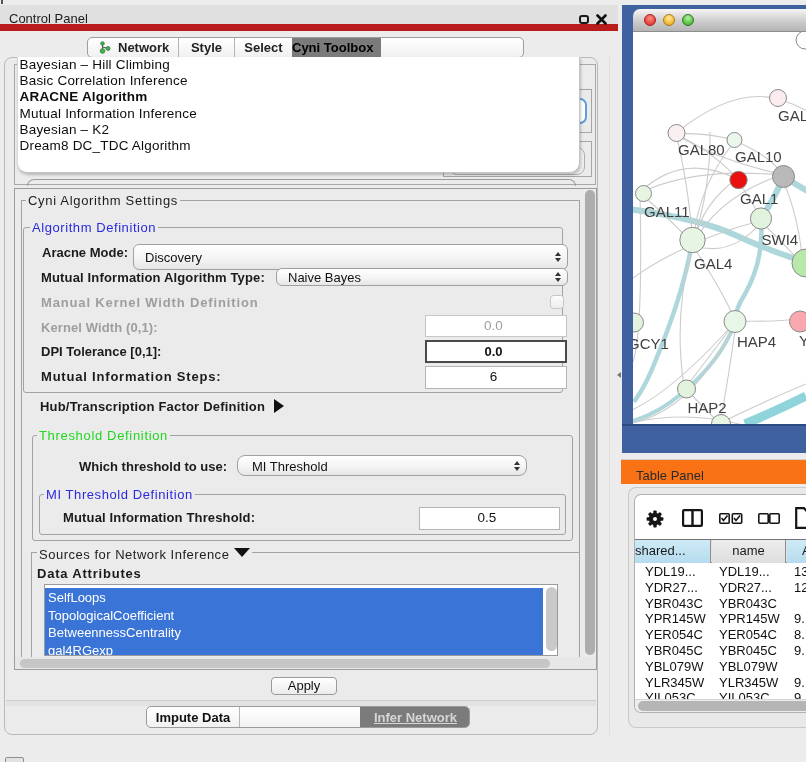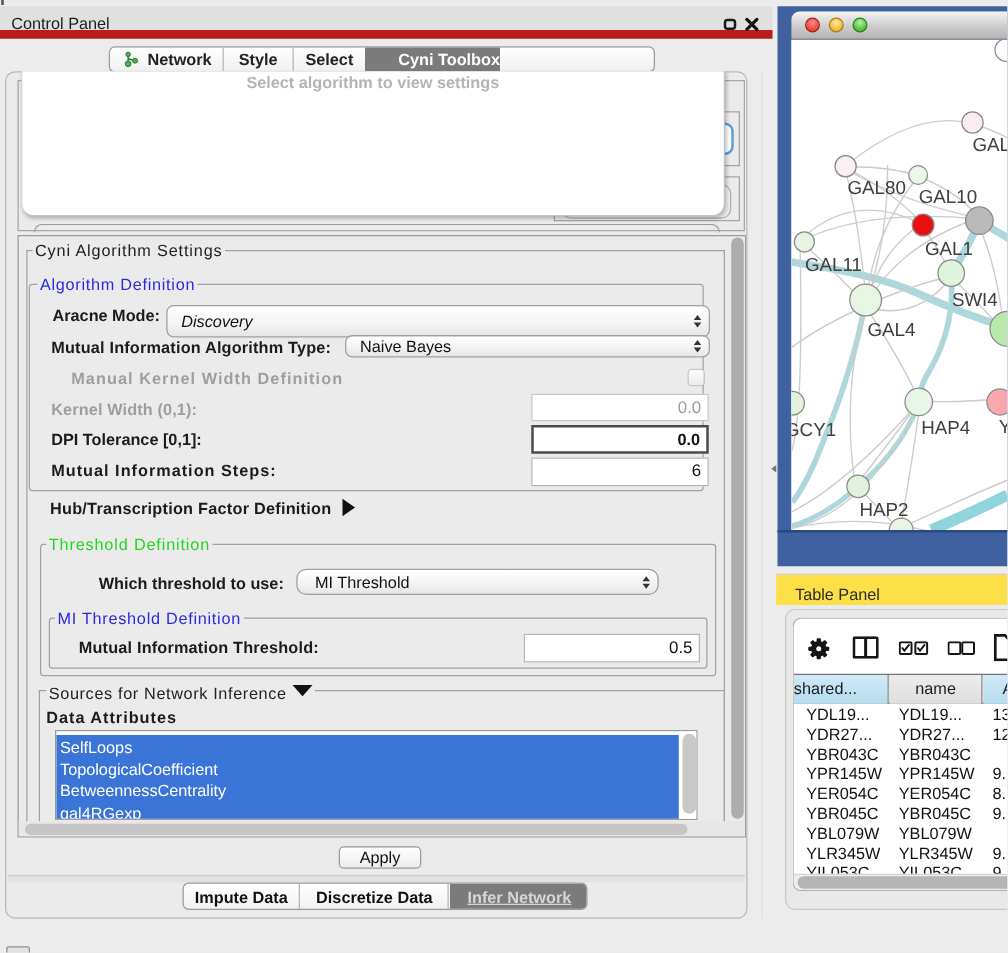--- a/index.html
+++ b/index.html
@@ -12,21 +12,21 @@
   .grp { position:absolute; border:1px solid #a2a2a2; border-radius:3px; }
   .gt { position:absolute; top:-7px; font-size:13px; background:#ebebeb; padding:0 2px; white-space:nowrap; line-height:14px; }
   .combo { position:absolute; border:1px solid #a0a0a0; border-radius:6px;
            background:linear-gradient(#ffffff,#f4f4f4 55%,#e6e6e6); }
   .combo .ct { position:absolute; left:11px; top:50%; transform:translateY(-50%); font-size:13px; color:#111; white-space:nowrap; }
   .car { position:absolute; right:6.5px; top:50%; width:6px; height:14px; transform:translateY(-50%); }
   .car:before, .car:after { content:""; position:absolute; left:0; border-left:3px solid transparent; border-right:3px solid transparent; }
   .car:before { top:2px; border-bottom:4px solid #333; }
   .car:after { bottom:2px; border-top:4px solid #333; }
   .fld { position:absolute; background:#fff; border:1px solid #b5b5b5; font-size:13.5px; color:#111;
-         text-align:right; padding-right:5px; line-height:20px; }
+         text-align:center; padding-right:5px; line-height:20px; }
 </style>
 </head>
 <body>
 
 <div class="abs" style="left:1px;top:0;width:2px;height:4px;background:#555;"></div>
 
 <div class="abs" style="left:0;top:5px;width:618px;height:26px;background:#e0e0e0;border-bottom:7px solid #b91c1c;">
   <div class="abs" style="left:9px;top:6px;font-size:13px;color:#1c1c1c;">Control Panel</div>
   <div class="abs" style="left:578.5px;top:10px;width:10px;height:9px;border:2px solid #1a1a1a;border-radius:3px;"></div>
   <svg class="abs" style="left:596px;top:9px;" width="11" height="11" viewBox="0 0 11 11">
@@ -48,30 +48,30 @@
 <div class="abs" style="left:14px;top:188px;width:583px;height:482px;border:1px solid #9c9c9c;background:#ebebeb;"></div>
 
 <div class="grp" style="left:21px;top:200px;width:559px;height:457px;border-radius:0;border-bottom:none;">
   <div class="gt" style="left:4px;color:#1d1d1d;letter-spacing:0.68px;">Cyni Algorithm Settings</div>
 </div>
 
 <div class="grp" style="left:23px;top:227px;width:540px;height:166px;text-align:center;">
   <div class="gt" style="left:6px;color:#2a2ae0;letter-spacing:0.57px;">Algorithm Definition</div>
 </div>
 <div class="lbl abs" style="left:42px;top:245px;">Aracne Mode:</div>
-<div class="combo" style="left:133px;top:243.5px;width:435px;height:26px;font-style:italic;">
+<div class="combo" style="left:133px;top:243.5px;width:435px;height:26px;">
   <span class="ct">Discovery</span>
     <span class="car"></span>
 </div>
 <div class="lbl abs" style="left:41px;top:270px;letter-spacing:0.15px;">Mutual Information Algorithm Type:</div>
 <div class="combo" style="left:276px;top:267.5px;width:292px;height:18.5px;">
   <span class="ct">Naive Bayes</span>
     <span class="car"></span>
 </div>
-<div class="lbl dis abs" style="left:41px;top:295px;letter-spacing:0.85px;margin-left:16px;">Manual Kernel Width Definition</div>
+<div class="lbl dis abs" style="left:41px;top:295px;letter-spacing:0.85px;">Manual Kernel Width Definition</div>
 <div class="abs" style="left:550px;top:295px;width:14px;height:14px;border:1px solid #c6c6c6;border-radius:3.5px;background:linear-gradient(#fdfdfd,#ececec);"></div>
 <div class="lbl dis abs" style="left:41px;top:320px;letter-spacing:0.1px;">Kernel Width (0,1):</div>
 <div class="fld" style="left:425px;top:315px;width:142px;height:22px;border-color:#c6c6c6;color:#9e9e9e;">0.0</div>
 <div class="lbl abs" style="left:41px;top:344px;">DPI Tolerance [0,1]:</div>
 <div class="fld" style="left:425px;top:340px;width:142px;height:23px;border:2px solid #4a4a4a;line-height:19px;font-weight:bold;font-size:13px;">0.0</div>
 <div class="lbl abs" style="left:41px;top:369px;letter-spacing:0.8px;">Mutual Information Steps:</div>
 <div class="fld" style="left:425px;top:366px;width:142px;height:23px;">6</div>
 
 <div class="lbl abs" style="left:40px;top:399px;letter-spacing:0.2px;">Hub/Transcription Factor Definition</div>
 <div class="abs" style="left:274px;top:399px;width:0;height:0;border-top:7px solid transparent;border-bottom:7px solid transparent;border-left:10px solid #111;"></div>
@@ -107,43 +107,49 @@
 <div class="abs" style="left:20px;top:658.5px;width:530px;height:9px;background:#c6c6c6;border-radius:4.5px;"></div>
 
 <div class="abs" style="left:585px;top:190px;width:10px;height:465px;background:#adadad;border-radius:5px;"></div>
 
 <div class="abs" style="left:6px;top:700px;width:590px;height:6px;background:#e2e2e2;border-top:1px solid #cdcdcd;"></div>
 
 <div class="abs" style="left:271px;top:677px;width:66px;height:18px;border:1px solid #9a9a9a;border-radius:4px;background:linear-gradient(#ffffff,#ececec);text-align:center;font-size:13px;color:#111;line-height:16px;">Apply</div>
 
 <div class="abs" style="left:146px;top:706px;width:324px;height:22px;border:1px solid #9b9b9b;border-radius:5px;background:linear-gradient(#ffffff,#f1f1f1);overflow:hidden;font-size:13px;font-weight:bold;">
   <div class="abs" style="left:0;top:0;width:93px;height:22px;text-align:center;line-height:21px;border-right:1px solid #b5b5b5;color:#111;">Impute Data</div>
-  <div class="abs" style="left:94px;top:0;width:118px;height:22px;text-align:center;line-height:21px;border-right:1px solid #b5b5b5;color:#111;">Discretize Data</div>
   <div class="abs" style="left:213px;top:0;width:111px;height:22px;text-align:center;line-height:21px;background:#7b7b7b;color:#d6d6d6;text-decoration:underline;">Infer Network</div>
 </div>
 
 <div class="abs" style="left:87px;top:37px;width:437px;height:21px;border:1px solid #9e9e9e;border-radius:5px;background:linear-gradient(#ffffff,#f0f0f0);font-size:13px;font-weight:bold;color:#222;">
   <div class="abs" style="left:0;top:0;width:91px;height:34px;line-height:19px;border-right:1px solid #b5b5b5;">
     <svg class="abs" style="left:11px;top:3px;" width="13" height="13" viewBox="0 0 13 13">
       <line x1="3.5" y1="2.5" x2="3.5" y2="10" stroke="#555" stroke-width="1.1"></line>
       <line x1="3.5" y1="6" x2="9" y2="7.5" stroke="#555" stroke-width="1.1"></line>
       <circle cx="3.5" cy="2.5" r="1.8" fill="#46b14e" stroke="#2a7c33" stroke-width="0.8"></circle>
       <circle cx="9" cy="7.5" r="2" fill="#46b14e" stroke="#2a7c33" stroke-width="0.8"></circle>
       <circle cx="3.5" cy="10" r="2.3" fill="#46b14e" stroke="#2a7c33" stroke-width="0.8"></circle>
     </svg>
     <span class="abs" style="left:30px;">Network</span>
   </div>
   <div class="abs" style="left:91px;top:0;width:56px;height:19px;line-height:19px;text-align:center;border-right:1px solid #b5b5b5;">Style</div>
   <div class="abs" style="left:148px;top:0;width:55px;height:19px;line-height:19px;text-align:center;">Select</div>
-  <div class="abs" style="left:204px;top:0;width:108px;height:19px;line-height:19px;text-align:right;background:#7b7b7b;color:#ffffff;">Cyni Toolbox</div>
+  <div class="abs" style="left:204px;top:0;width:89px;height:19px;line-height:19px;text-align:left;background:#7b7b7b;color:#000000;">Cyni Toolbox</div>
   <div class="abs" style="left:312px;top:16px;width:125px;height:19px;line-height:19px;text-align:center;">jActiveMNodules</div>
 </div>
 
 <div class="abs" style="left:16.5px;top:57px;width:563.5px;height:116px;background:#ffffff;border-left:1px solid #dadada;border-right:1px solid #c4c4c4;border-bottom:1px solid #c4c4c4;border-radius:0 0 10px 10px;box-shadow:1px 2px 3px rgba(0,0,0,0.22);">
-  <div style="text-align:center;font-size:13px;font-weight:bold;color:#b4b4b4;margin-top:1px;">Select algorithm to view settings</div>
+  <div style="font-size:13.5px;color:#0d0d0d;line-height:16.2px;padding-left:2px;margin-top:0px;letter-spacing:0.2px;">
+    Bayesian – Hill Climbing<br>
+    Basic Correlation Inference<br>
+    <span class="b">ARACNE Algorithm</span><br>
+    Mutual Information Inference<br>
+    Bayesian – K2<br>
+    Dream8 DC_TDC Algorithm
+  </div>
 </div>
 
 <div class="abs" style="left:609px;top:57px;width:1px;height:678px;background:#e0e0e0;"></div>
 <div class="abs" style="left:616.5px;top:372px;width:0;height:0;border-top:3.5px solid transparent;border-bottom:3.5px solid transparent;border-right:4.5px solid #777;"></div>
 
 <div class="abs" style="left:5px;top:757px;width:19px;height:14px;border:1.5px solid #8f8f8f;border-radius:2px;background:#e2e2e2;"></div>
 
 <div class="abs" style="left:622px;top:5px;width:184px;height:448px;background:#40619f;"></div>
 <div class="abs" style="left:622px;top:424px;width:184px;height:2px;background:#2b4a82;"></div>
 
@@ -223,21 +229,21 @@
     <text x="128.5" y="212.5">SWI4</text>
     <text x="61" y="237">GAL4</text>
     <text x="-5" y="317">GCY1</text>
     <text x="104" y="315">HAP4</text>
     <text x="166" y="314">Y</text>
     <text x="54.5" y="381">HAP2</text>
   </g>
 </svg>
 </div>
 
-<div class="abs" style="left:621px;top:459px;width:185px;height:25px;background:#fde047;border-top:1px solid #d0d0d0;">
+<div class="abs" style="left:621px;top:459px;width:185px;height:25px;background:#f97316;border-top:1px solid #d0d0d0;">
   <div class="abs" style="left:15px;top:8px;font-size:13px;color:#2a2a2a;">Table Panel</div>
 </div>
 <div class="abs" style="left:628px;top:487px;width:178px;height:241px;background:#e9e9e9;border:1px solid #c9c9c9;border-radius:8px 0 0 8px;border-right:none;"></div>
 <div class="abs" style="left:634px;top:494px;width:172px;height:219px;background:#fff;border:1px solid #b0b0b0;border-radius:7px 0 0 7px;border-right:none;overflow:hidden;">
 
   <svg class="abs" style="left:11px;top:15px;" width="18" height="18" viewBox="0 0 18 18">
     <g fill="#151515">
       <circle cx="9" cy="9" r="6.2"></circle>
       <g>
         <rect x="7.3" y="0.6" width="3.4" height="3.4" rx="0.9"></rect>

